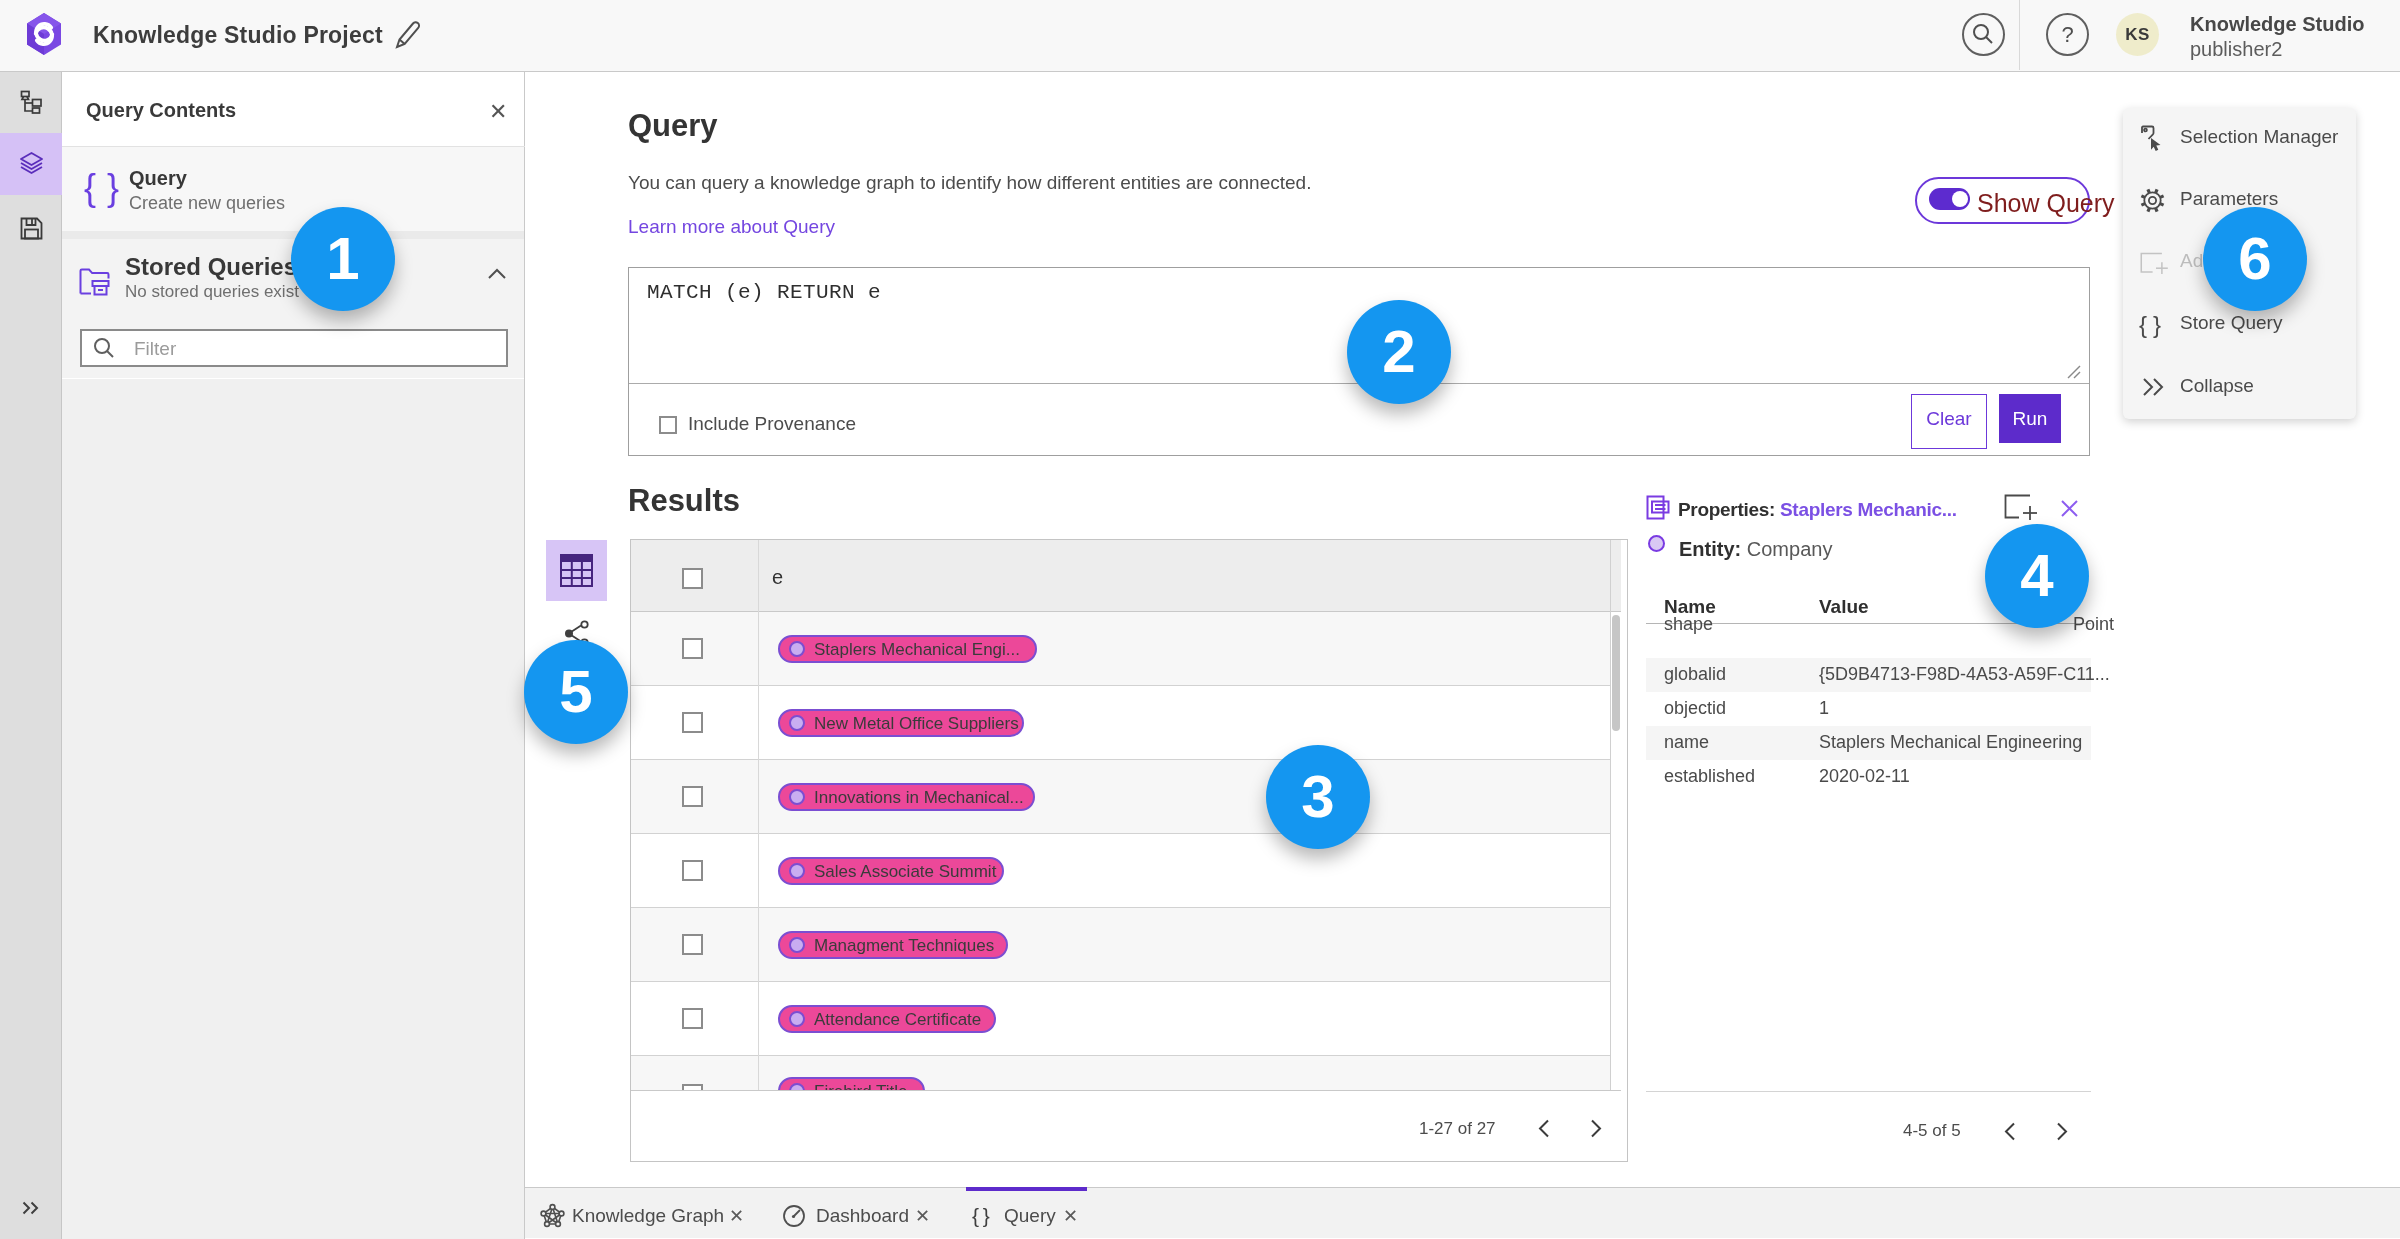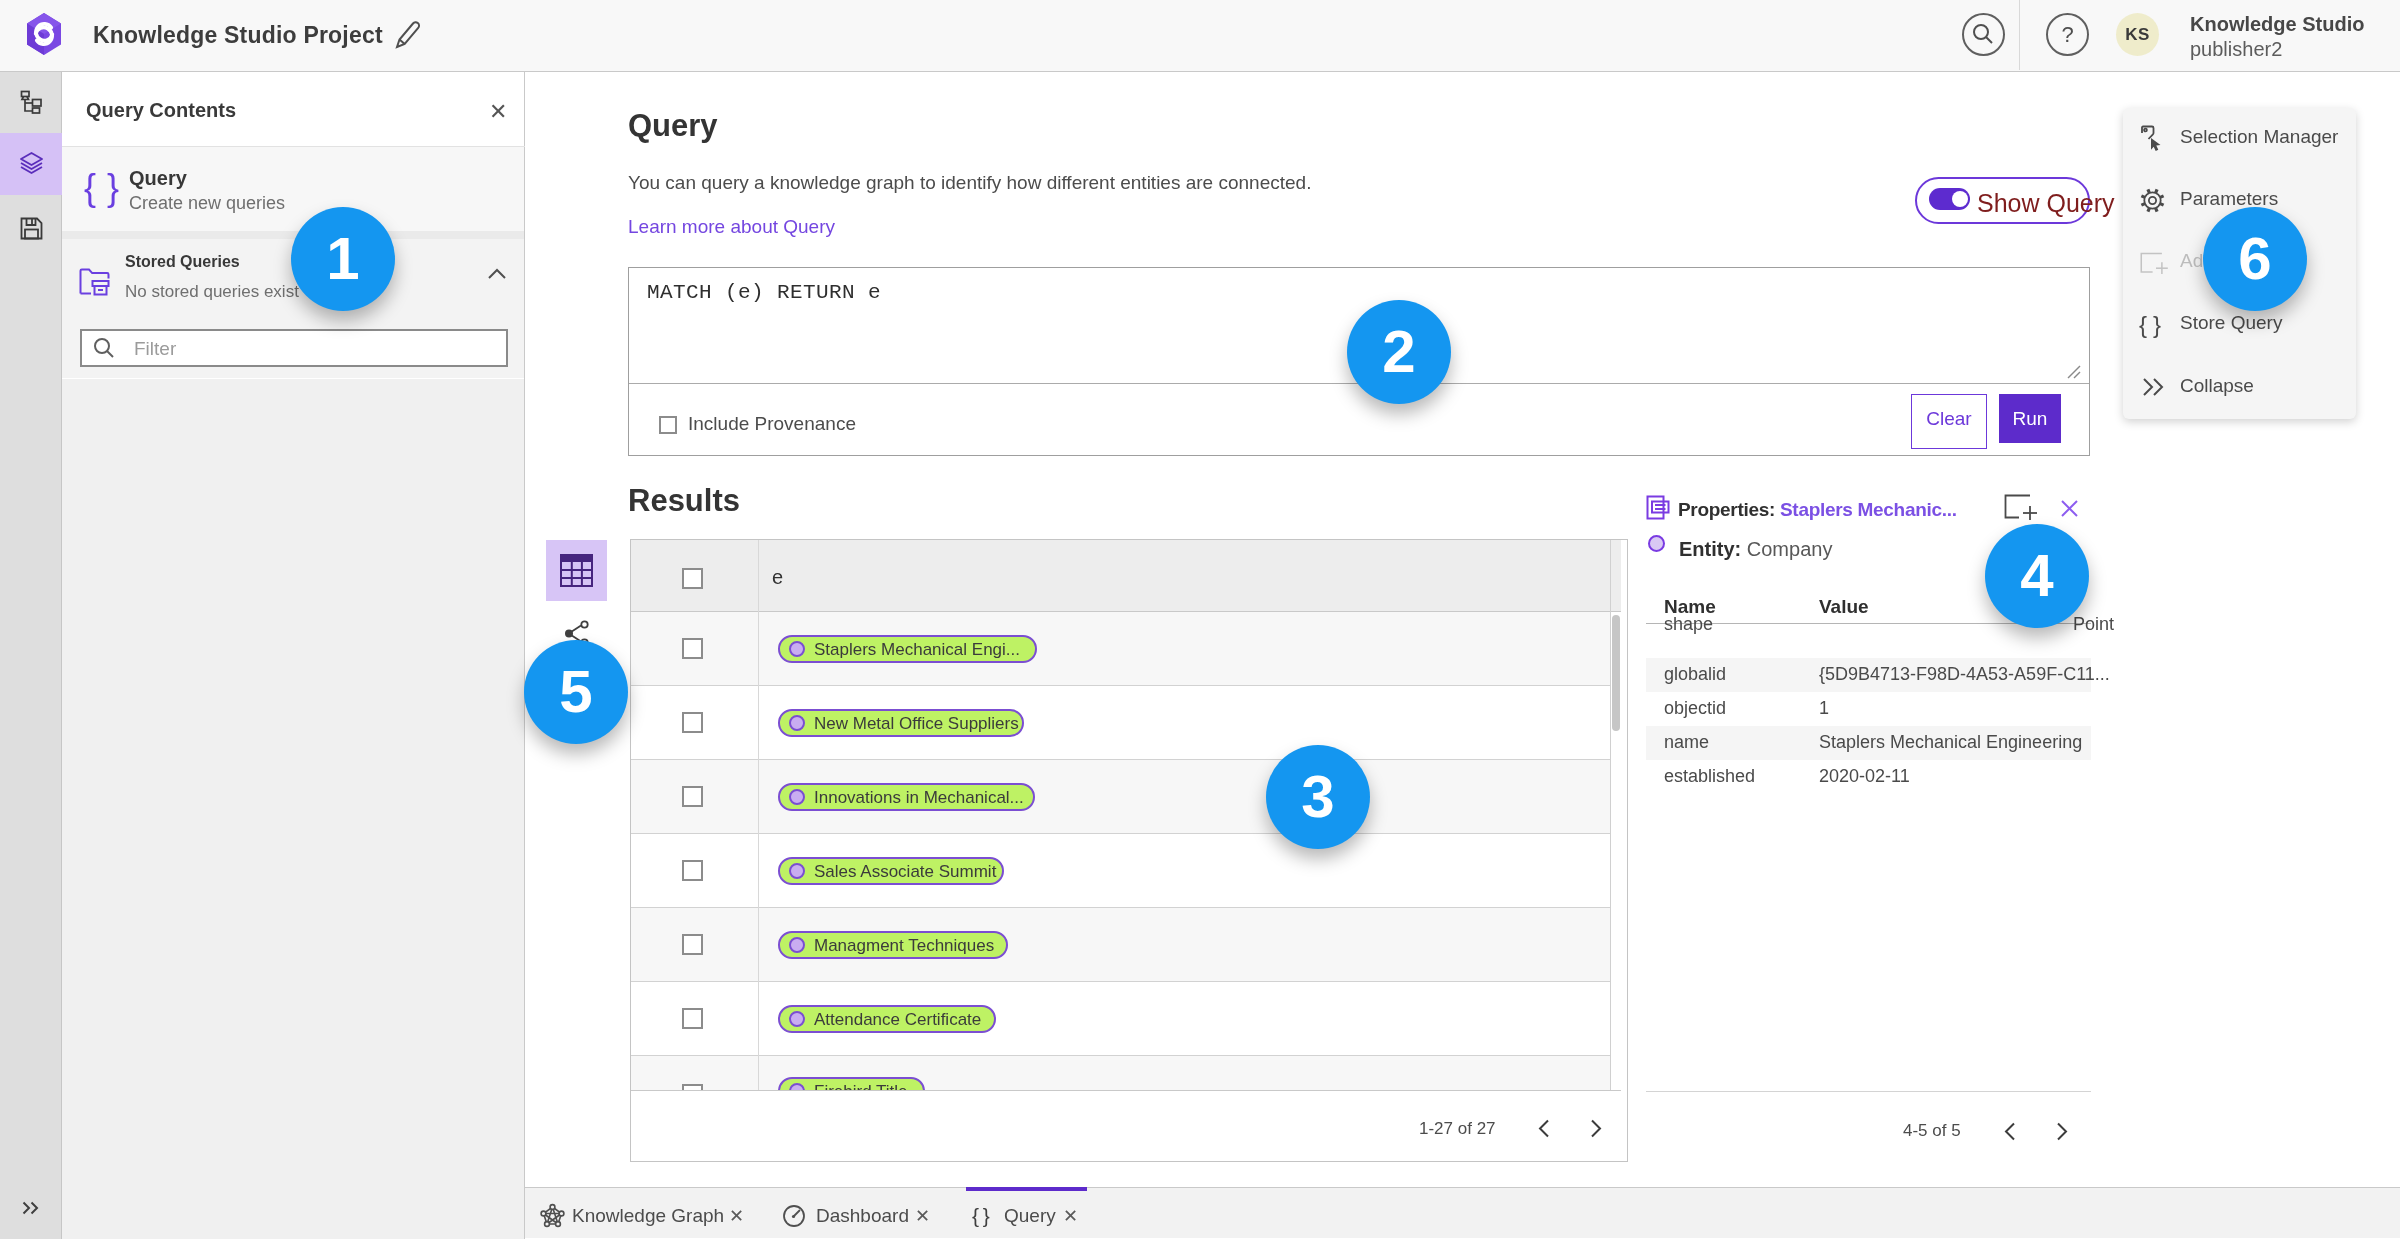--- a/index.html
+++ b/index.html
@@ -24,21 +24,21 @@
   #paneltitle { left:86px; top:99px; font-size:20px; font-weight:700; color:#3a3a3a; }
   #panelx { left:489px; top:99px; font-size:22px; color:#555; font-weight:400; }
   .pdivider { left:62px; width:463px; height:1px; background:#e2e2e2; }
   #qrow { left:62px; top:147px; width:462px; height:84px; background:#f7f7f7; }
   #qband { left:62px; top:231px; width:462px; height:8px; background:#eaeaea; }
   #storedsec { left:62px; top:239px; width:462px; height:139px; background:#f3f3f3; }
   #panelbottom { left:62px; top:379px; width:462px; height:860px; background:#f0f0f0; }
   #curly { left:84px; top:167px; font-size:36px; color:#6a3fe0; font-weight:400; letter-spacing:4px;}
   #qname { left:129px; top:167px; font-size:20px; font-weight:700; color:#383838; }
   #qsub { left:129px; top:193px; font-size:18px; color:#6f6f6f; }
-  #sqname { left:125px; top:253px; font-size:16px; font-weight:700; color:#383838; }
+  #sqname { left:125px; top:253px; font-size:24px; font-weight:700; color:#383838; }
   #sqsub { left:125px; top:282px; font-size:17px; color:#6f6f6f; }
   #filter { left:80px; top:329px; width:428px; height:38px; background:#fff; border:2px solid #8a8a8a; }
   #filterph { left:134px; top:338px; font-size:19px; color:#9b9b9b; }
 
   
   #h1q { left:628px; top:108px; font-size:31px; font-weight:700; color:#343434; }
   #desc { left:628px; top:172px; font-size:19px; color:#4c4c4c; }
   #learn { left:628px; top:216px; font-size:19px; color:#7446e0; }
   #showq { left:1915px; top:177px; width:175px; height:47px; border:2px solid #6c38da; border-radius:25px; }
   #toggle { left:1929px; top:188px; width:41px; height:22px; background:#5d2bcf; border-radius:12px; }
@@ -57,21 +57,21 @@
   #h1r { left:628px; top:483px; font-size:31px; font-weight:700; color:#343434; }
   #tblbtn { left:546px; top:540px; width:61px; height:61px; background:#d7c5f6; }
   #card { left:630px; top:539px; width:998px; height:623px; border:1px solid #c4c4c4; background:#fff; }
   #thead { left:631px; top:540px; width:990px; height:72px; background:#ededed; border-bottom:1px solid #c9c9c9; }
   #theadcb { left:682px; top:568px; }
   #ecol { left:772px; top:566px; font-size:20px; color:#333; }
   #colline { left:758px; top:540px; width:1px; height:550px; background:#d8d8d8; }
   .row { left:631px; width:979px; height:74px; border-bottom:1px solid #d2d2d2; }
   .rowg { background:#f7f7f7; }
   .roww { background:#ffffff; }
-  .pill { position:absolute; left:778px; height:28px; border:2px solid #7b4ed2; border-radius:15px; background:#bef264; font-size:17px; color:#3b3b3b; line-height:25px; padding-left:34px; white-space:nowrap; overflow:hidden; }
+  .pill { position:absolute; left:778px; height:28px; border:2px solid #7b4ed2; border-radius:15px; background:#ec4899; font-size:17px; color:#3b3b3b; line-height:25px; padding-left:34px; white-space:nowrap; overflow:hidden; }
   .pilldot { position:absolute; left:9px; top:4px; width:16px; height:16px; border-radius:50%; background:#c9adf1; border:2px solid #7b4ed2; }
   #scrollthumb { left:1612px; top:615px; width:8px; height:116px; background:#c6c6c6; border-radius:4px; }
   #pag1 { left:1419px; top:1119px; font-size:17px; color:#4c4c4c; }
 
   
   #propstitle { left:1678px; top:499px; font-size:19px; font-weight:700; color:#303030; letter-spacing:-0.3px; }
   #propslink { font-weight:700; color:#7b50e4; }
   #entline { left:1679px; top:538px; font-size:20px; font-weight:700; color:#303030; }
   #entval { font-weight:400; color:#585858; }
   #entdot { left:1648px; top:535px; width:17px; height:17px; border-radius:50%; background:#d9c9f4; border:2px solid #7a3be2; }

